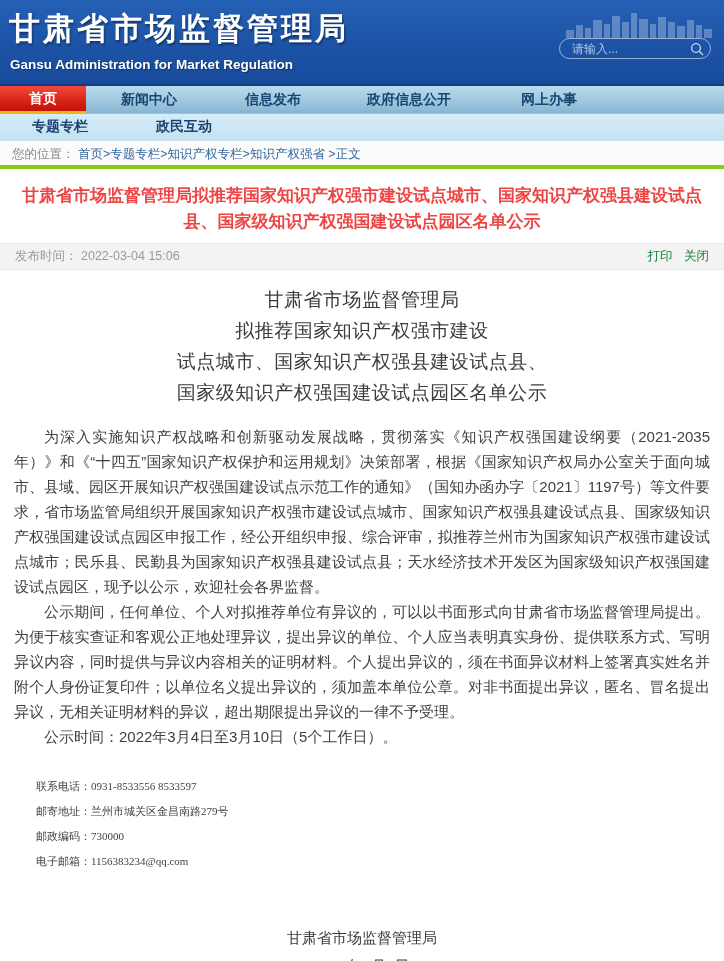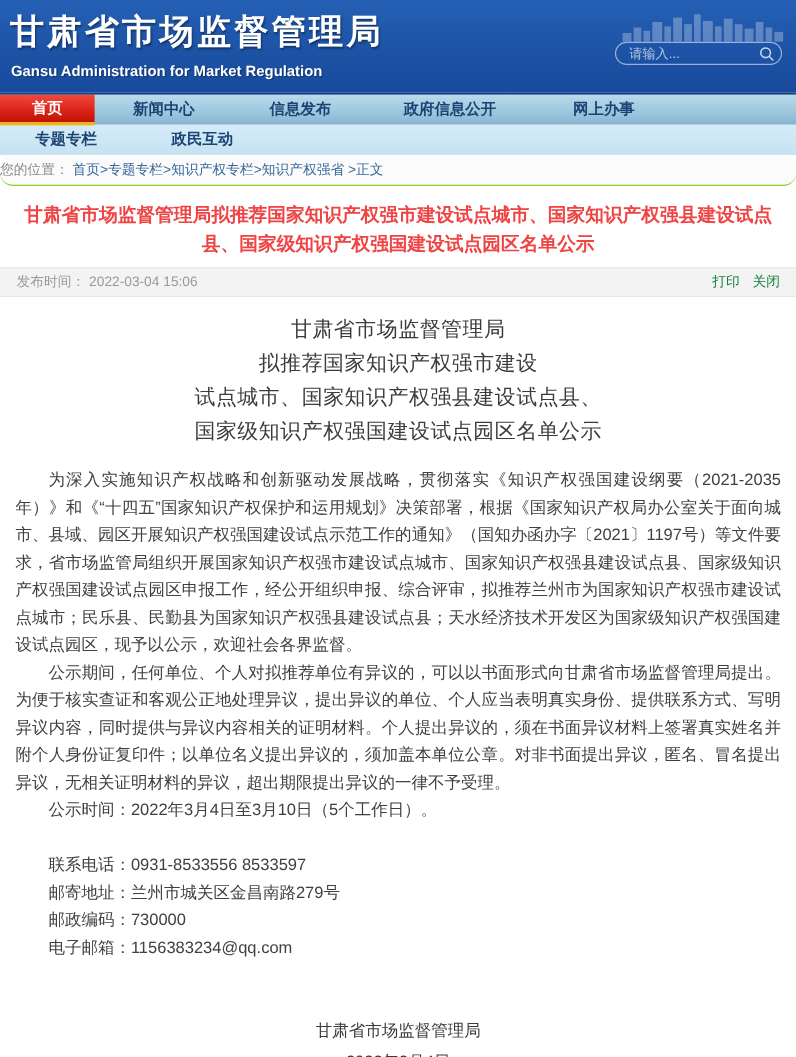--- a/index.html
+++ b/index.html
@@ -74,25 +74,24 @@
     border-bottom: 1px solid #cfe3ee;
   }
   .nav-row2 .nav-item { height: 26px; }
   .n2-0 { width: 120px; }
   .n2-1 { width: 128px; }
 
   
   .breadcrumb-bar {
     height: 28px; line-height: 27px;
     background: #fbfbfb;
-    border-bottom: 1px solid #84cc16;
-    padding-left: 0;
+    border-bottom: 4px solid #84cc16;
+    padding-left: 12px;
     font-size: 12.5px;
     white-space: nowrap;
-    border-radius: 12px;
   }
   .breadcrumb-label { color: #8a8a8a; }
   .breadcrumb-path { color: #36689d; cursor: pointer; }
 
   
   .article-title {
     padding: 14px 22px 8px;
     text-align: center;
     color: #ef4444;
     font-size: 17px; font-weight: bold;
@@ -118,22 +117,22 @@
     letter-spacing: 0.5px;
   }
   .doc-title-block { margin: 6px 0 16px; }
   .para {
     font-size: 15px; line-height: 25px;
     text-indent: 2em; text-align: justify;
     margin: 0;
   }
   .contacts { margin-top: 25px; }
   .contact-line {
-    font-size: 15px; line-height: 25px;
-    text-indent: 2em; margin: 0;
+    font-size: 11px; line-height: 25px;
+    text-indent: 2em; margin: 0; font-family: Liberation Serif, serif;
   }
   .signature { margin-top: 50px; text-align: center; padding-bottom: 12px; }
   .signature div { font-size: 15px; line-height: 28px; color: #3b3b3b; }
 </style>
 </head>
 <body>
 
 <div class="page">
 
   <div class="header">

